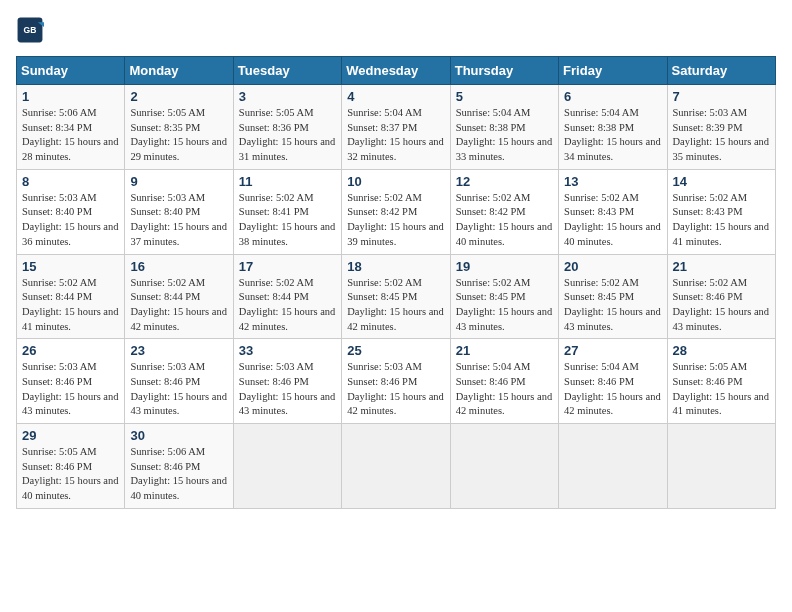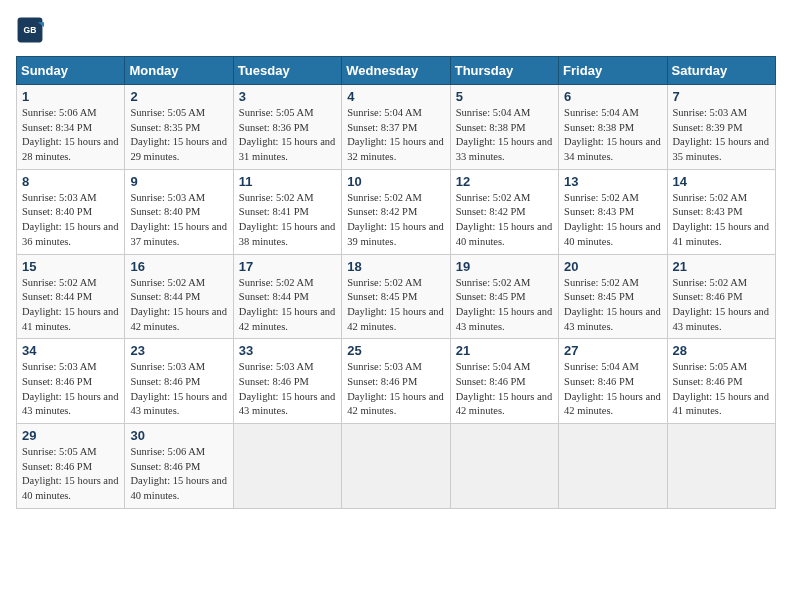--- a/index.html
+++ b/index.html
@@ -210,21 +210,21 @@
           <span class="day-num">20</span>
           <div class="day-info">Sunrise: 5:02 AM<br>Sunset: 8:45 PM<br>Daylight: 15 hours and 43 minutes.</div>
         </td>
         <td>
           <span class="day-num">21</span>
           <div class="day-info">Sunrise: 5:02 AM<br>Sunset: 8:46 PM<br>Daylight: 15 hours and 43 minutes.</div>
         </td>
       </tr>
       <tr>
         <td>
-          <span class="day-num">34</span>
+          <span class="day-num">26</span>
           <div class="day-info">Sunrise: 5:03 AM<br>Sunset: 8:46 PM<br>Daylight: 15 hours and 43 minutes.</div>
         </td>
         <td>
           <span class="day-num">23</span>
           <div class="day-info">Sunrise: 5:03 AM<br>Sunset: 8:46 PM<br>Daylight: 15 hours and 43 minutes.</div>
         </td>
         <td>
           <span class="day-num">33</span>
           <div class="day-info">Sunrise: 5:03 AM<br>Sunset: 8:46 PM<br>Daylight: 15 hours and 43 minutes.</div>
         </td>

